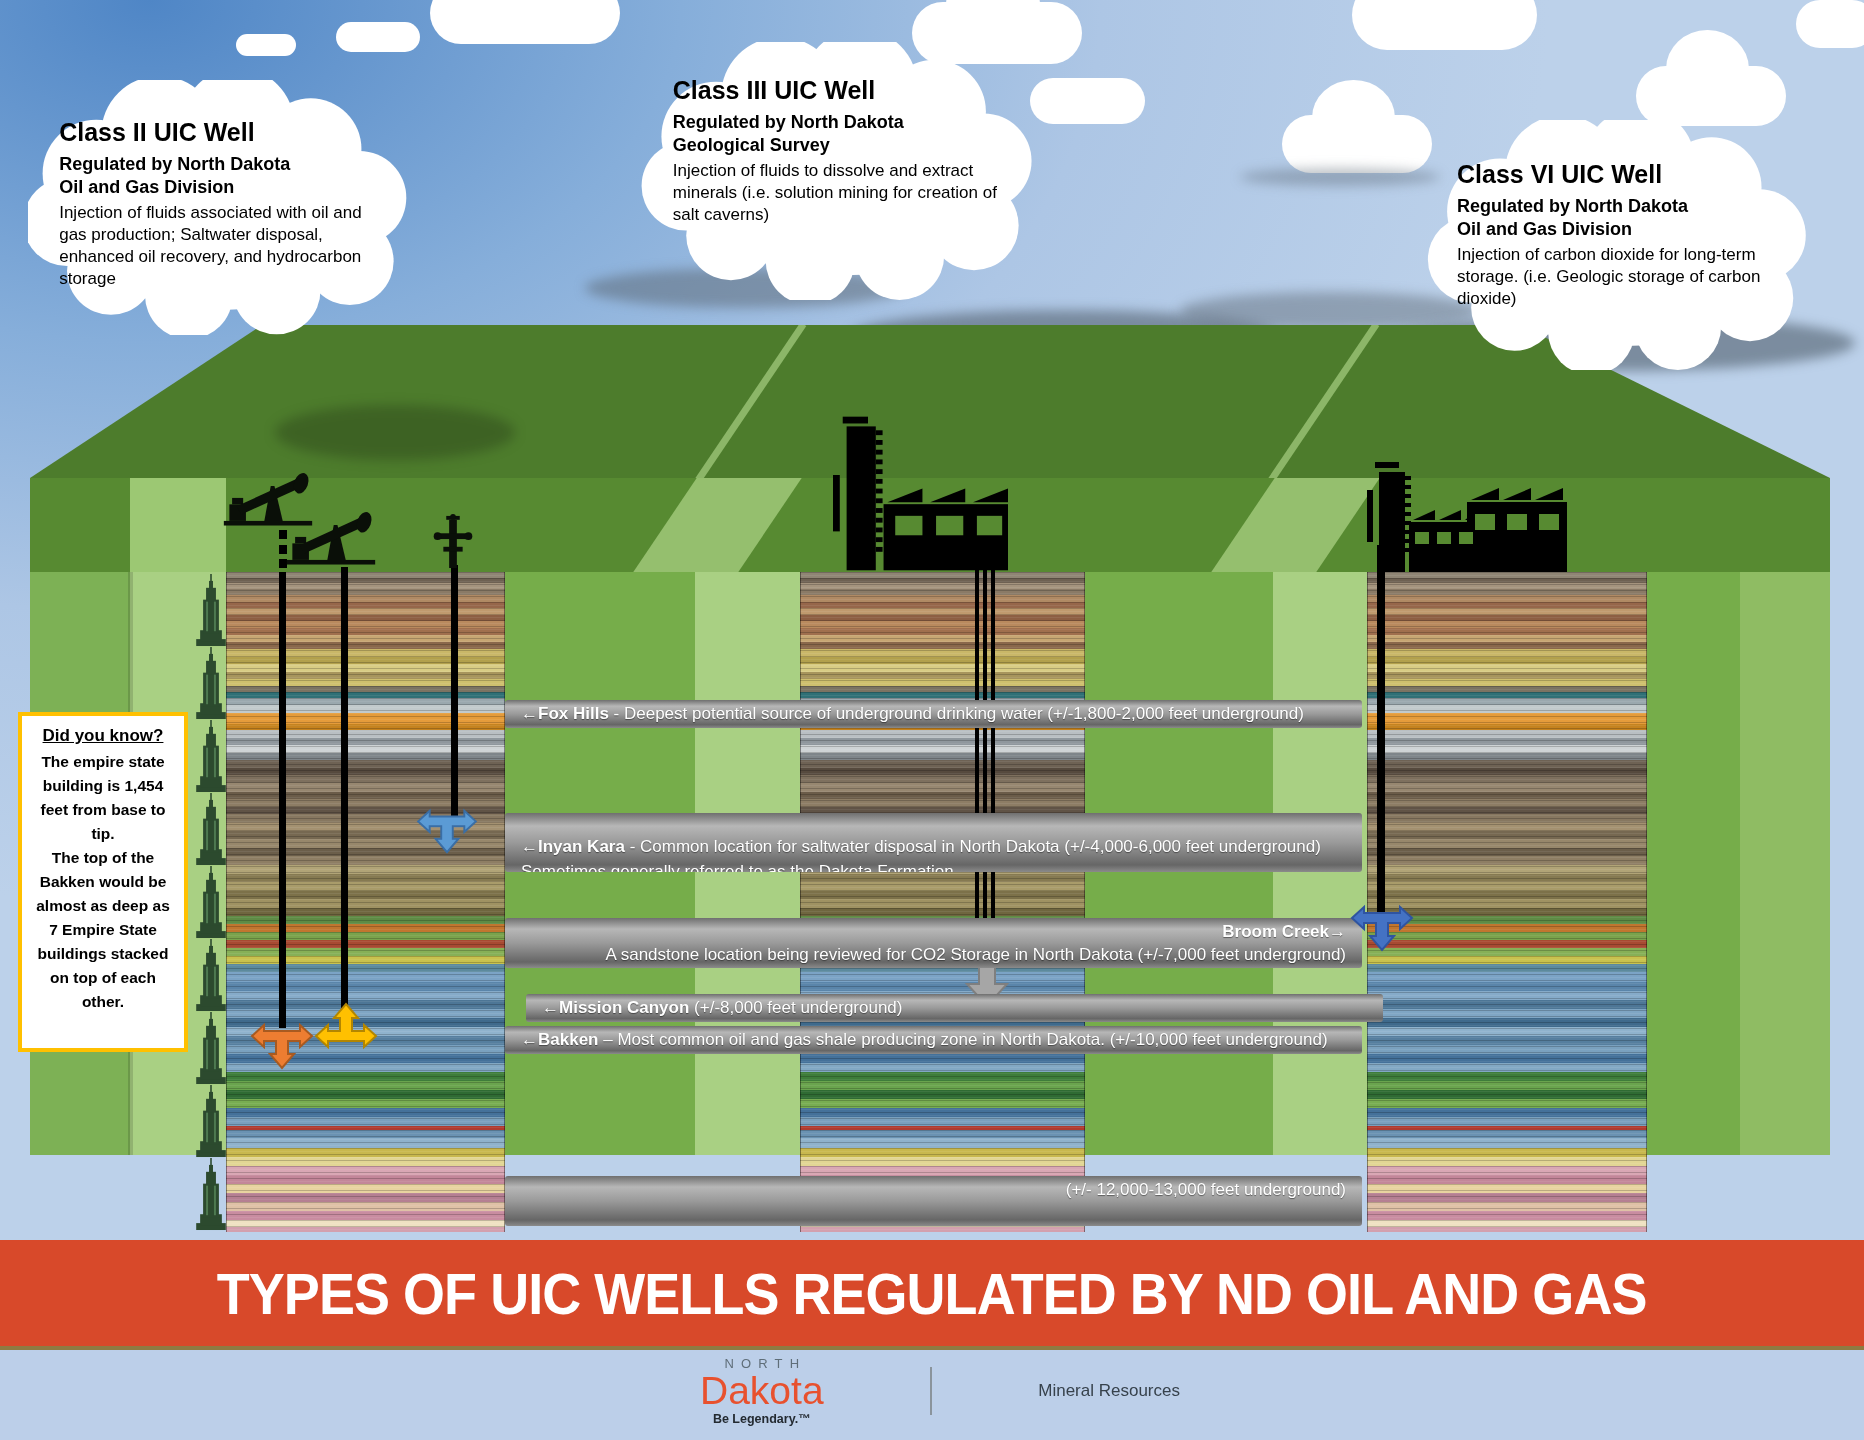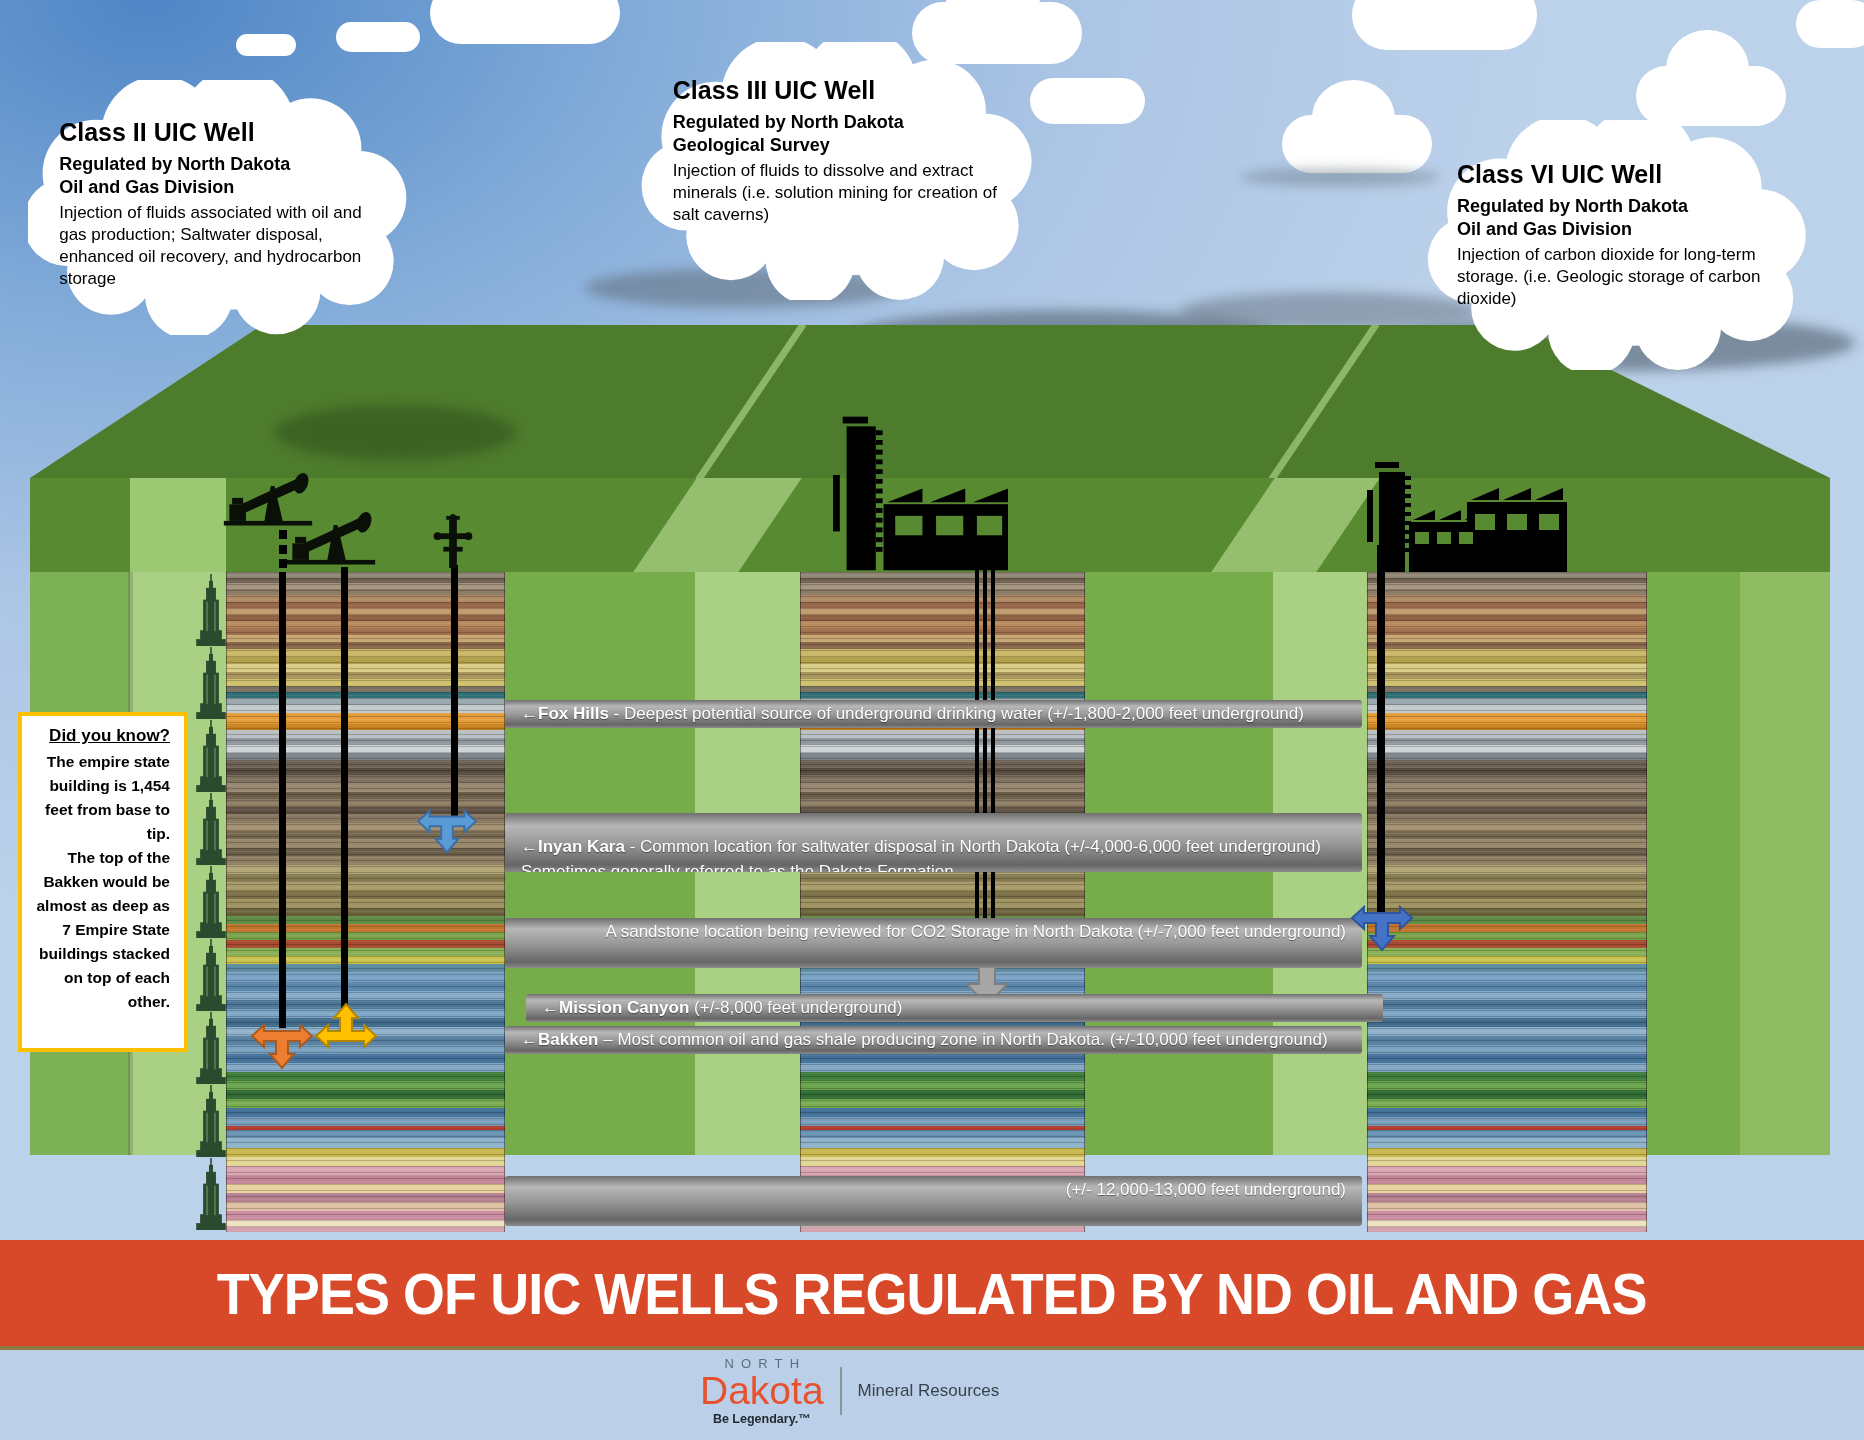--- a/index.html
+++ b/index.html
@@ -50,40 +50,40 @@
   .fbar{position:absolute;color:#fff;font-size:17px;padding:0 16px;box-sizing:border-box;border-radius:3px;
         background:linear-gradient(180deg,#6f6f6f 0%,#b7b7b7 22%,#9a9a9a 50%,#666 88%,#8b8b8b 100%);
         text-shadow:0 1px 1px rgba(0,0,0,.45);white-space:nowrap;overflow:hidden;}
   .fbar .lead{font-weight:bold;}
   .fbar.right{text-align:right;}
   
   .arrow3{position:absolute;}
   .flip{transform:scaleY(-1);}
   
   .dyk{position:absolute;left:18px;top:712px;width:170px;height:340px;background:#fff;border:4px solid #ffc000;
-       box-sizing:border-box;text-align:right;color:#000;padding:10px 14px;}
+       box-sizing:border-box;text-align:center;color:#000;padding:10px 14px;}
   .dyk-title{font-weight:bold;text-decoration:underline;font-size:17px;margin-bottom:4px;}
   .dyk-body{font-weight:bold;font-size:15.5px;line-height:1.55;}
   
   .callout{position:absolute;}
   .callout svg{position:absolute;inset:0;width:100%;height:100%;}
   .callout-text{position:absolute;left:8%;right:8%;text-align:left;color:#000;}
   .co-title{font-size:25px;font-weight:bold;margin-bottom:6px;}
   .co-sub{font-size:18px;font-weight:bold;line-height:1.25;}
   .co-body{font-size:17px;line-height:1.3;margin-top:4px;}
   
   .esb-stack{position:absolute;left:194px;top:574px;width:34px;display:flex;flex-direction:column;}
   .esb-stack svg{display:block;}
   
   .title-banner{position:absolute;left:0;top:1240px;width:1864px;height:106px;background:#d8492a;
                 display:flex;align-items:center;justify-content:center;}
   .title-text{color:#fff;font-weight:bold;font-size:58px;letter-spacing:-1px;transform:scaleX(.93);white-space:nowrap;}
   .tan-line{position:absolute;left:0;top:1346px;width:1864px;height:4px;background:#8f7a42;}
   .footer{position:absolute;left:0;top:1350px;width:1864px;height:90px;background:#bccfe9;}
-  .logo{position:absolute;left:700px;top:6px;width:480px;display:flex;align-items:center;justify-content:flex-start;gap:16px;}
+  .logo{position:absolute;left:700px;top:6px;width:480px;display:flex;align-items:center;justify-content:space-between;gap:16px;}
   .logo-left{text-align:center;}
   .logo-north{font-size:13px;letter-spacing:.55em;color:#5f6e79;margin-left:.55em;}
   .logo-dakota{font-size:39px;font-weight:normal;color:#e8512e;line-height:1;}
   .logo-tag{font-size:12.5px;font-weight:bold;color:#232a31;margin-top:2px;}
   .logo-div{width:2px;height:48px;background:#8a949c;}
   .logo-division{font-size:17px;color:#37424c;}
 </style>
 </head>
 <body>
 
@@ -342,20 +342,21 @@
   </svg>
 
   <div class="fbar" style="left:505px;top:700px;width:857px;height:28px;line-height:28px;">
     <span class="lead">←Fox Hills</span><span> - Deepest potential source of underground drinking water (+/-1,800-2,000 feet underground)</span>
   </div>
   <div class="fbar" style="left:505px;top:813px;width:857px;height:59px;padding-top:21px;line-height:25px;">
     <div><span class="lead">←Inyan Kara</span><span>  - Common location for saltwater disposal in North Dakota (+/-4,000-6,000 feet underground)</span></div>
     <div>Sometimes generally referred to as the Dakota Formation</div>
   </div>
   <div class="fbar right" style="left:505px;top:918px;width:857px;height:50px;padding-top:2px;line-height:23px;">
+    <div class="lead">Broom Creek→</div>
     <div>A sandstone location being reviewed for CO2 Storage in North Dakota (+/-7,000 feet underground)</div>
   </div>
   <div class="fbar" style="left:526px;top:994px;width:857px;height:28px;line-height:28px;">
     <span class="lead">←Mission Canyon</span><span> (+/-8,000 feet underground)</span>
   </div>
   <div class="fbar" style="left:505px;top:1026px;width:857px;height:28px;line-height:28px;">
     <span class="lead">←Bakken</span><span> – Most common oil and gas shale producing zone in North Dakota. (+/-10,000 feet underground)</span>
   </div>
   <div class="fbar right" style="left:505px;top:1176px;width:857px;height:50px;padding-top:2px;line-height:23px;">
     <div>(+/- 12,000-13,000 feet underground)</div>

